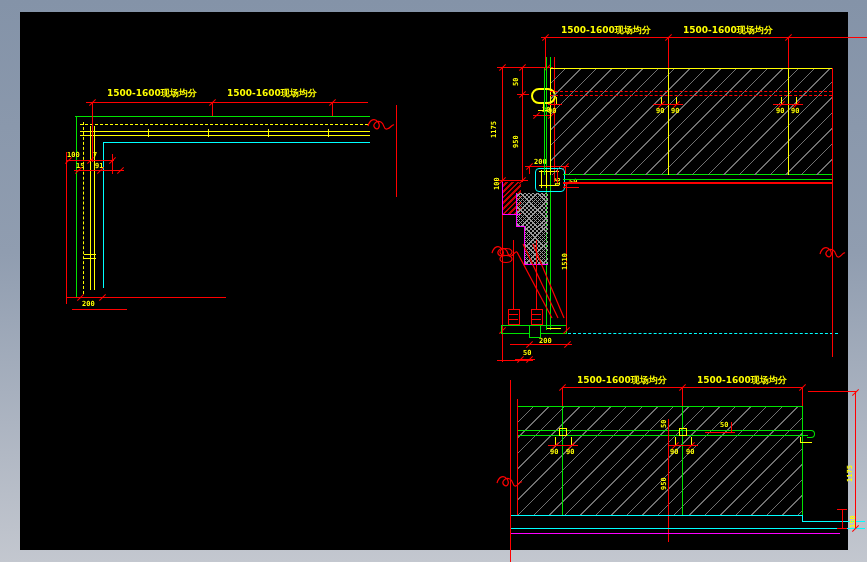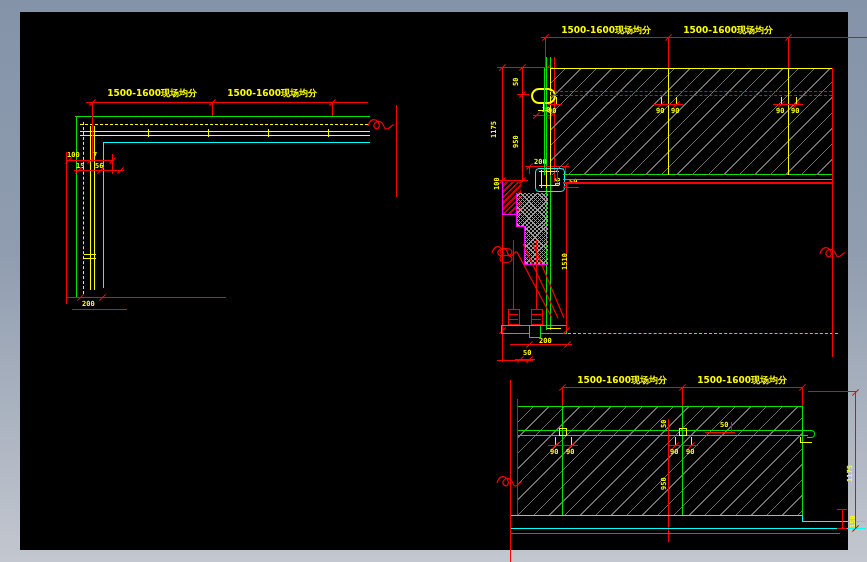--- a/index.html
+++ b/index.html
@@ -17,21 +17,21 @@
   .m{background:var(--line-magenta,#ff00ff)}
   .ydash{height:0;border-top:1px dashed var(--line-yellow,#ffff00)}
   .yvdash{width:0;border-left:1px dashed var(--line-yellow,#ffff00)}
   .rdash{height:0;border-top:1px dashed var(--line-red,#ff0000)}
   .cdash{height:0;border-top:1px dashed var(--line-cyan,#00ffff)}
   .ypair{height:3px;border-top:1px solid var(--line-yellow,#ffff00);border-bottom:1px solid var(--line-yellow,#ffff00)}
   .gpair{height:4px;border-top:1px solid var(--line-green,#00e800);border-bottom:1px solid var(--line-green,#00e800)}
   .gvpair{width:3px;border-left:1px solid var(--line-green,#00e800);border-right:1px solid var(--line-green,#00e800)}
   .tk{width:9px;height:1px;background:var(--line-red,#ff0000);transform:rotate(-45deg)}
   .dl{color:var(--line-yellow,#ffff00);font:700 7px/8px "DejaVu Sans Mono",monospace;white-space:nowrap}
-  .seg{color:var(--line-yellow,#ffff00);font:700 9px/10px "DejaVu Sans",sans-serif;text-align:right;white-space:nowrap}
+  .seg{color:var(--line-yellow,#ffff00);font:700 9px/10px "DejaVu Sans",sans-serif;text-align:left;white-space:nowrap}
   .vl{transform:rotate(-90deg);transform-origin:0 0}
   .glass{background:repeating-linear-gradient(135deg,transparent 0 10px,rgba(125,125,125,.9) 10px 11px)}
   .conc{background:repeating-linear-gradient(45deg,transparent 0 2px,#9a9a9a 2px 3px),repeating-linear-gradient(135deg,transparent 0 2px,#9a9a9a 2px 3px)}
   .rhatch{background:repeating-linear-gradient(135deg,transparent 0 2px,#c80000 2px 4px)}
   svg.overlay{position:absolute;left:0;top:0;pointer-events:none}
 </style>
 </head>
 <body>
 
 <div class="root">
@@ -58,21 +58,21 @@
   <div class="e tk" style="left:188px;top:90px"></div>
   <div class="e tk" style="left:308px;top:90px"></div>
   <div class="e v r" style="left:72px;top:90px;height:60px"></div>
   <div class="e v r" style="left:192px;top:90px;height:14px"></div>
   <div class="e v r" style="left:312px;top:90px;height:14px"></div>
   <div class="e seg" style="left:87px;top:76px;width:90px">1500-1600现场均分</div>
   <div class="e seg" style="left:207px;top:76px;width:90px">1500-1600现场均分</div>
   <div class="e dl" style="left:47px;top:139px">100</div>
   <div class="e dl" style="left:73px;top:139px">7</div>
   <div class="e dl" style="left:56px;top:150px">15</div>
-  <div class="e dl" style="left:75px;top:150px">56</div>
+  <div class="e dl" style="left:75px;top:150px">91</div>
   <div class="e h r" style="left:46px;top:148px;width:48px"></div>
   <div class="e h r" style="left:54px;top:158px;width:50px"></div>
   <div class="e tk" style="left:44px;top:148px"></div>
   <div class="e tk" style="left:66px;top:148px"></div>
   <div class="e tk" style="left:88px;top:148px"></div>
   <div class="e tk" style="left:54px;top:158px"></div>
   <div class="e tk" style="left:76px;top:158px"></div>
   <div class="e tk" style="left:96px;top:158px"></div>
   <div class="e v r" style="left:46px;top:140px;height:152px"></div>
   <div class="e v r" style="left:92px;top:142px;height:20px"></div>

